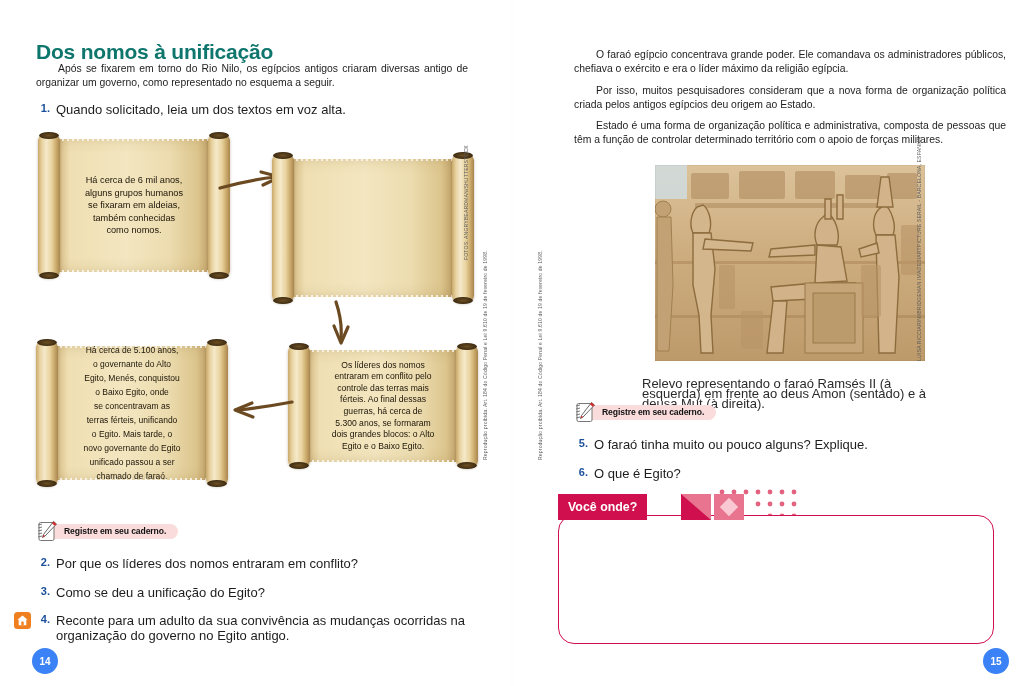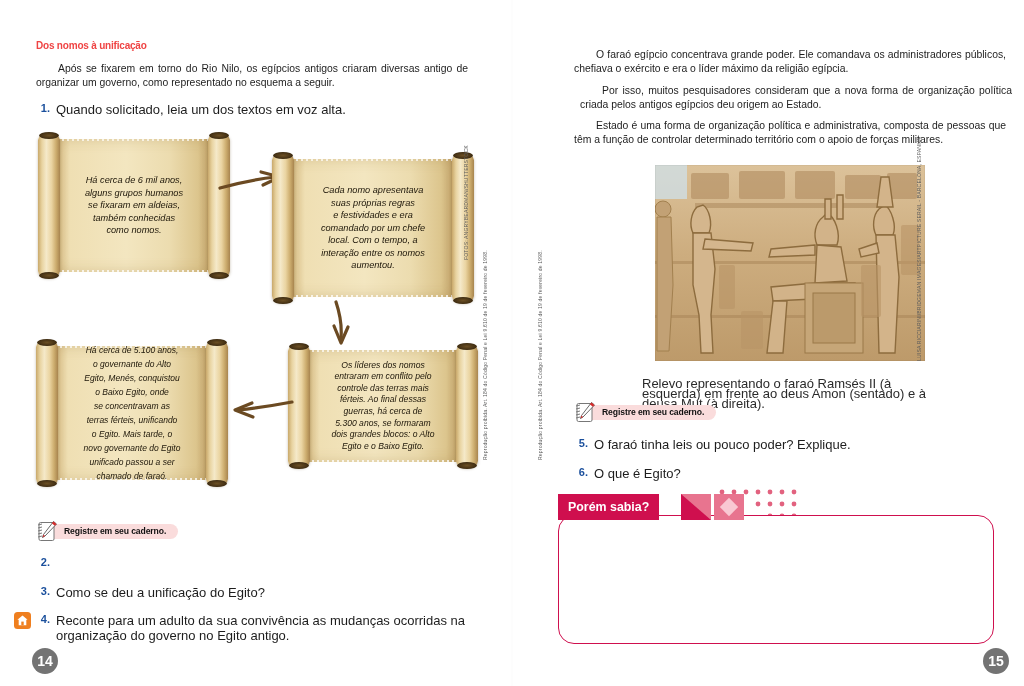--- a/index.html
+++ b/index.html
@@ -13,21 +13,21 @@
     position:relative;
   }
   .spread { position:absolute; inset:0; display:flex; }
   .page { position:relative; height:686px; }
   .page-left  { width:512px; }
   .page-right { width:512px; }
   .gutter { position:absolute; left:511px; top:0; width:2px; height:686px; background:#fdfdfd; }
 
   
   h2.section-title {
-    font-size:10px; font-weight:bold; color:#ef4444;
+    font-size:21px; font-weight:bold; color:#0f766e;
     margin:0; letter-spacing:-0.2px;
   }
   p.body-text {
     font-size:10.4px; line-height:14.4px; margin:0;
     text-align:justify; color:#1d1d1d;
   }
   p.body-text.indent { text-indent:22px; }
 
   
   .q-row { display:flex; gap:6px; align-items:flex-start; }
@@ -88,21 +88,20 @@
   }
   .roll .cap.top { top:-1px; }
   .roll .cap.bot { bottom:-1px; }
   .scroll-text {
     position:absolute; left:26px; right:26px; top:0; bottom:0;
     display:flex; align-items:center; justify-content:center;
     text-align:center;
     font-size:9.2px; line-height:12.6px; color:#1c1508;
     white-space:pre-line;
     padding:6px 0;
-    font-style:italic;
   }
 
   
   .arrow { position:absolute; }
 
   
   .vert {
     position:absolute;
     writing-mode:vertical-rl;
     font-size:5.1px; letter-spacing:.15px;
@@ -164,23 +163,23 @@
   }
   .vs-text {
     position:absolute; left:16px; right:16px; top:40px;
     font-size:10.4px; line-height:14.5px; color:#1d1d1d; text-align:justify;
   }
   .vs-text p { margin:0; text-indent:22px; }
 
   
   .folio {
     position:absolute; width:26px; height:26px; border-radius:50%;
-    background:#737373; color:#fff;
+    background:#3b82f6; color:#fff;
     display:flex; align-items:center; justify-content:center;
-    font-size:14px; font-weight:bold;
+    font-size:10px; font-weight:bold;
   }
   .home-icon { position:absolute; width:17px; height:17px; }
 </style>
 </head>
 <body>
 
 <div class="spread">
 
   <div class="page page-left">
 
@@ -220,27 +219,20 @@
     <div class="scroll" style="left:272px;top:153px;width:202px;height:150px;">
       <div class="scroll-body"></div>
       <div class="roll left">
         <div class="cap top"></div>
         <div class="cap bot"></div>
       </div>
       <div class="roll right">
         <div class="cap top"></div>
         <div class="cap bot"></div>
       </div>
-      <div class="scroll-text">Cada nomo apresentava
-suas próprias regras
-e festividades e era
-comandado por um chefe
-local. Com o tempo, a
-interação entre os nomos
-aumentou.</div>
     </div>
 
     <div class="arrow" style="left:328px;top:300px;width:26px;height:48px;">
       <svg width="26" height="48" viewBox="0 0 26 48">
         <path d="M8 2 C12 14, 14 26, 13 38" stroke="#6b4a22" stroke-width="3.2" fill="none" stroke-linecap="round"></path>
         <path d="M6 26 L13 43 L20 27" stroke="#6b4a22" stroke-width="3.2" fill="none" stroke-linecap="round" stroke-linejoin="round"></path>
       </svg>
     </div>
 
     <div class="scroll" style="left:288px;top:344px;width:190px;height:124px;">
@@ -309,20 +301,21 @@
           <path d="M17.5 2.5 L20.5 5 L9 17 L6.5 18.5 L7.5 15.5 Z" fill="#fff" stroke="#555" stroke-width="0.9"></path>
           <path d="M17.5 2.5 L20.5 5 L18.8 6.8 L15.8 4.3 Z" fill="#d42b2b"></path>
           <path d="M6.5 18.5 L7.5 15.5 L9 17 Z" fill="#d42b2b"></path>
         </svg>
       </span>
       <span class="registre-pill">Registre em seu caderno.</span>
     </div>
 
     <div class="q-row" style="position:absolute;left:36px;top:556px;width:440px;">
       <span class="q-num">2.</span>
+      <span class="q-text">Por que os líderes dos nomos entraram em conflito?</span>
     </div>
 
     <div class="q-row" style="position:absolute;left:36px;top:585px;width:440px;">
       <span class="q-num">3.</span>
       <span class="q-text">Como se deu a unificação do Egito?</span>
     </div>
 
     <span class="home-icon" style="left:14px;top:612px;">
       <svg width="17" height="17" viewBox="0 0 17 17">
         <rect x="0" y="0" width="17" height="17" rx="3.5" fill="#ef7f1f"></rect>
@@ -336,21 +329,21 @@
     </div>
 
     <div class="folio" style="left:32px;top:648px;">14</div>
   </div>
 
   <div class="gutter"></div>
 
   <div class="page page-right">
 
     <p class="body-text indent" style="position:absolute;left:62px;top:48px;width:432px;">O faraó egípcio concentrava grande poder. Ele comandava os administradores públicos, chefiava o exército e era o líder máximo da religião egípcia.</p>
-    <p class="body-text indent" style="position:absolute;left:68px;top:84px;width:432px;">Por isso, muitos pesquisadores consideram que a nova forma de organização política criada pelos antigos egípcios deu origem ao Estado.</p>
+    <p class="body-text indent" style="position:absolute;left:62px;top:84px;width:432px;">Por isso, muitos pesquisadores consideram que a nova forma de organização política criada pelos antigos egípcios deu origem ao Estado.</p>
     <p class="body-text indent" style="position:absolute;left:62px;top:119px;width:432px;">Estado é uma forma de organização política e administrativa, composta de pessoas que têm a função de controlar determinado território com o apoio de forças militares.</p>
 
     <div class="photo-wrap" style="left:143px;top:165px;width:270px;height:196px;">
       <div class="photo">
         <svg width="270" height="196" viewBox="0 0 270 196" style="position:absolute;inset:0;">
           <defs>
             <linearGradient id="stonegrad" x1="0" y1="0" x2="0" y2="1">
               <stop offset="0%" stop-color="#dcc29a"></stop>
               <stop offset="45%" stop-color="#cdad7f"></stop>
               <stop offset="100%" stop-color="#bd9a6a"></stop>
@@ -437,21 +430,21 @@
           <path d="M17.5 2.5 L20.5 5 L9 17 L6.5 18.5 L7.5 15.5 Z" fill="#fff" stroke="#555" stroke-width="0.9"></path>
           <path d="M17.5 2.5 L20.5 5 L18.8 6.8 L15.8 4.3 Z" fill="#d42b2b"></path>
           <path d="M6.5 18.5 L7.5 15.5 L9 17 Z" fill="#d42b2b"></path>
         </svg>
       </span>
       <span class="registre-pill">Registre em seu caderno.</span>
     </div>
 
     <div class="q-row" style="position:absolute;left:62px;top:437px;width:430px;">
       <span class="q-num">5.</span>
-      <span class="q-text">O faraó tinha leis ou pouco poder? Explique.</span>
+      <span class="q-text">O faraó tinha muito ou pouco alguns? Explique.</span>
     </div>
     <div class="q-row" style="position:absolute;left:62px;top:466px;width:430px;">
       <span class="q-num">6.</span>
       <span class="q-text">O que é Egito?</span>
     </div>
 
     <div class="vs-wrap" style="left:46px;top:494px;width:436px;height:150px;">
 
       <div class="vs-dots" style="left:160px;top:-6px;">
         <svg width="80" height="38" viewBox="0 0 80 38">
@@ -471,21 +464,21 @@
               <circle cx="64" cy="28" r="2.4"></circle>
               <circle cx="76" cy="28" r="2.4"></circle>
           </g>
         </svg>
       </div>
 
       <div class="vs-tri"></div>
       <div class="vs-diamond-box">
         <span class="vs-diamond"></span>
       </div>
-      <div class="vs-tab">Porém sabia?</div>
+      <div class="vs-tab">Você onde?</div>
 
       <div class="vs-box"></div>
       <div class="vs-text">
         <p>Como você viu, alguns pesquisadores consideram que a forma de governo criada pelos antigos egípcios deu origem ao Estado.</p>
         <p>Porém, outros estudiosos consideram que o governo egípcio tinha alguns elementos do Estado, mas não os principais. A organização por um conjunto de leis, por exemplo, só veio a fazer parte do Estado muito tempo depois, nos países da Europa.</p>
       </div>
     </div>
 
     <div class="folio" style="left:454px;top:648px;margin-left:17px;">15</div>
   </div>

